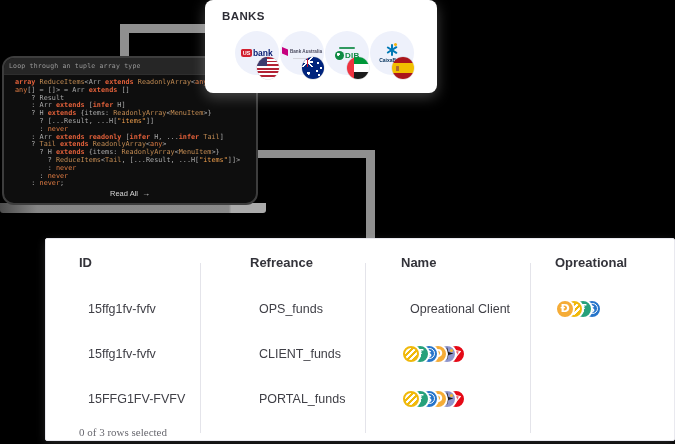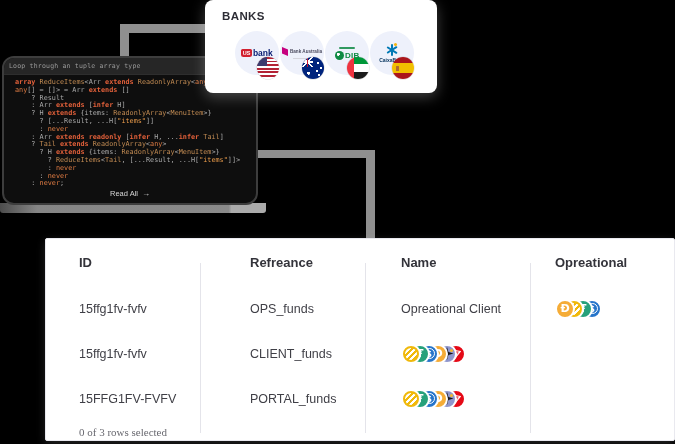--- a/index.html
+++ b/index.html
@@ -95,21 +95,21 @@
   .tdivider{position:absolute;top:24px;width:1px;height:170px;background:#e4e4ea;}
   #tdiv-1{left:154px;} #tdiv-2{left:319px;} #tdiv-3{left:484px;}
   .trow{display:grid;grid-template-columns:154px 165px 165px 1fr;align-items:center;}
   #thead-row{height:47px;}
   .th{font-size:13px;font-weight:bold;color:#33333a;}
   .trow > :nth-child(1){padding-left:33px;}
   .trow > :nth-child(2){padding-left:50px;}
   .trow > :nth-child(3){padding-left:36px;}
   .trow > :nth-child(4){padding-left:25px;}
   .drow{height:45px;cursor:pointer;}
-  .td{font-size:12.5px;color:#3f3f46;}
+  .td{font-size:12.5px;color:#3f3f46;margin-left:9px;}
   #tfoot-row{height:22px;display:flex;align-items:center;font-family:Liberation Serif, serif;}
   #tfoot-text{padding-left:33px;font-size:11px;color:#68686f;}
   
   .coins{display:flex;align-items:center;}
   .coin{position:relative;width:20px;height:20px;border:2px solid #fff;border-radius:50%;
     display:flex;align-items:center;justify-content:center;flex:0 0 auto;}
   .coin + .coin{margin-left:-11px;}
   .coin i,.coin em{font-style:normal;}
   .coin .sym{color:#fff;font-weight:bold;font-family:"DejaVu Sans",sans-serif;}
   .coin-dai{background:#f5ac37;} .coin-dai .sym{font-size:11px;}

